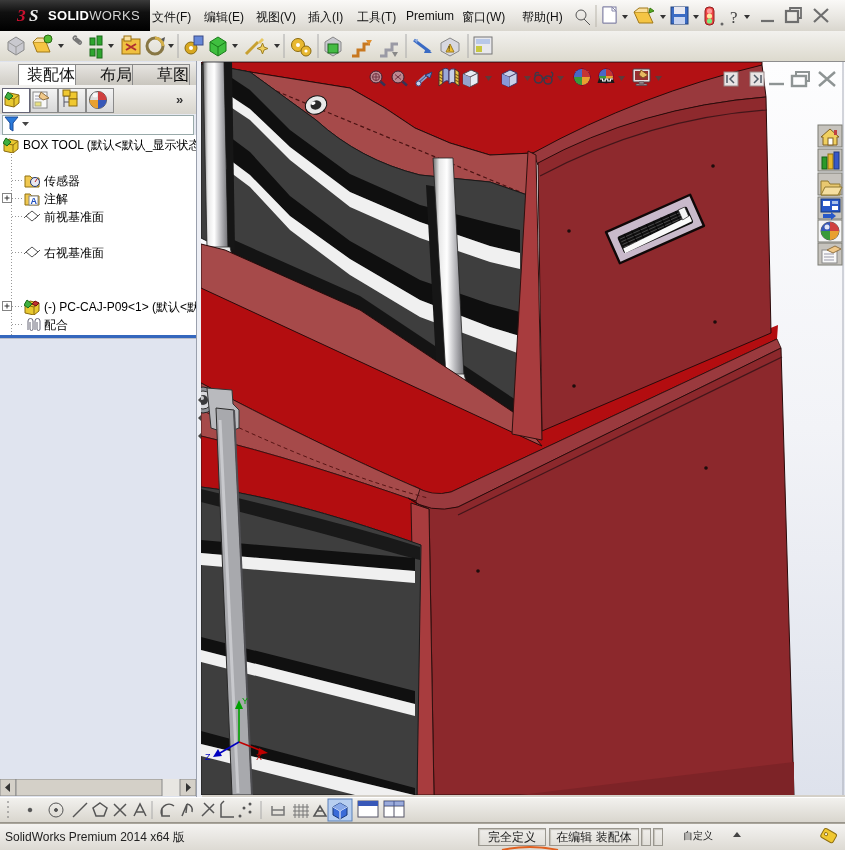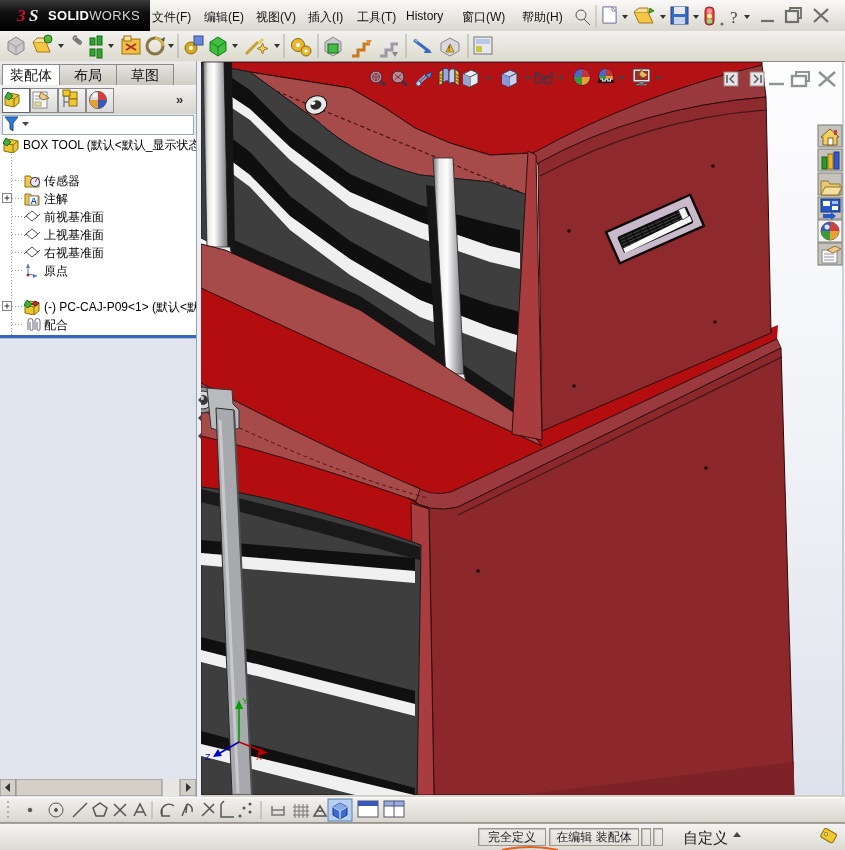--- a/index.html
+++ b/index.html
@@ -5,21 +5,21 @@
 body{width:845px;height:850px;overflow:hidden;font-family:"Liberation Sans",sans-serif;position:relative;background:#D4D0C8;}
 .abs{position:absolute;}
 #titlebar{left:0;top:0;width:845px;height:31px;background:linear-gradient(#FAF9F7,#E9E7E2 55%,#D9D6CE);border-bottom:1px solid #B9B5AB;}
 #logo{left:0;top:0;width:150px;height:31px;background:linear-gradient(#3a3a3a,#101010 40%,#000);}
 .menu{font-size:12px;color:#111;position:absolute;top:9px;}
 #statusbar{left:0;top:823px;width:845px;height:27px;background:linear-gradient(#F4F3F1,#DCD9D2);border-top:1px solid #A9A59B;font-size:12px;color:#222;}
 .sbox{position:absolute;top:4px;height:16px;border:1px solid #9a978f;box-shadow:inset 1px 1px 1px #c2bfb7;font-size:12px;color:#222;text-align:center;line-height:16px;background:transparent;}
 #toolbar2{left:0;top:31px;width:845px;height:30px;background:linear-gradient(#F2F1EE,#DDDACE);border-bottom:1px solid #8E8E8E;}
 #panel{left:0;top:61px;width:196px;height:736px;background:#DFE3EE;}
 #tabs{left:0;top:1px;width:196px;height:23px;background:linear-gradient(#EDECEA,#D0CDC5);border-bottom:1px solid #9a9a9a;}
-.tab{position:absolute;top:2px;height:20px;border:1px solid #8a8a8a;border-bottom:none;font-size:14px;text-align:center;line-height:20px;color:#111;}
+.tab{position:absolute;top:2px;height:20px;border:1px solid #8a8a8a;border-bottom:none;font-size:16px;text-align:right;line-height:20px;color:#111;margin-left:16px;}
 #iconrow{left:0;top:24px;width:196px;height:29px;background:linear-gradient(#F2F1EF,#D8D5CD);border-bottom:1px solid #aaa;}
 .pbtn{position:absolute;top:3px;width:26px;height:23px;border:1px solid #8a8a8a;background:linear-gradient(#f4f4f4,#d8d8d8);}
 #filterrow{left:0;top:53px;width:196px;height:21px;background:#E6E9F1;}
 #tree{left:0;top:74px;width:196px;height:200px;background:#fff;font-size:12px;color:#000;}
 .trow{position:absolute;left:0;width:196px;height:18px;white-space:nowrap;}
 .trow span.txt{position:absolute;top:2px;font-size:12px;}
 #treeblue{left:0;top:274px;width:196px;height:3px;background:#3467BD;}
 #treerest{left:0;top:277px;width:196px;height:441px;background:#E0E4EF;border-top:1px solid #b9bdc9;}
 #hscroll{left:0;top:718px;width:196px;height:17px;background:#ECEAE6;}
 #splitter{left:196px;top:61px;width:5px;height:736px;background:#EDEFF5;border-left:1px solid #9aa0ad;}
@@ -32,21 +32,21 @@
 <text x="17" y="21" font-size="17" font-weight="bold" font-style="italic" font-family="Liberation Serif" fill="#C8102E">З</text>
 <text x="29" y="21" font-size="17" font-weight="bold" font-style="italic" font-family="Liberation Serif" fill="#F0F0F0">S</text>
 <text x="48" y="20" font-size="13" font-weight="bold" fill="#fff" font-family="Liberation Sans" letter-spacing="0.3">SOLID<tspan fill="#d4d4d4" font-weight="normal">WORKS</tspan></text>
 </svg>
 </div>
 <div class="menu" style="left:152px;">文件(F)</div>
 <div class="menu" style="left:204px;">编辑(E)</div>
 <div class="menu" style="left:256px;">视图(V)</div>
 <div class="menu" style="left:308px;">插入(I)</div>
 <div class="menu" style="left:357px;">工具(T)</div>
-<div class="menu" style="left:406px;">History</div>
+<div class="menu" style="left:406px;">Premium</div>
 <div class="menu" style="left:462px;">窗口(W)</div>
 <div class="menu" style="left:522px;">帮助(H)</div>
 <svg class="abs" style="left:570px;top:2px;" width="275" height="28">
 <g stroke="#555" fill="none">
       <circle cx="11" cy="13" r="5"></circle>
       <path d="M14 17 L20 23"></path>
     </g>
 <line x1="26" y1="3" x2="26" y2="25" stroke="#b9b5ab"></line>
 <g>
       <rect x="33" y="5" width="13" height="16" fill="#fff" stroke="#7a7aa0"></rect>
@@ -255,50 +255,29 @@
       <div class="trow" style="top:72px">
         <div style="position:absolute;left:12px;top:9px;width:10px;height:1px;background-image:repeating-linear-gradient(90deg,#999 0 1px,transparent 1px 3px);"></div>
         <svg style="position:absolute;left:24px;top:1px" width="17" height="17">
           <g>
             <path d="M2 8 L8 3 L14 8 L8 13 Z" fill="none" stroke="#555"></path>
             <path d="M0 10 L5 5 M11 11 L16 6" stroke="#555"></path>
           </g>
         </svg>
         <span class="txt" style="left:44px">前视基准面</span>
       </div>
-      <div class="trow" style="top:90px">
-        <div style="position:absolute;left:12px;top:9px;width:10px;height:1px;background-image:repeating-linear-gradient(90deg,#999 0 1px,transparent 1px 3px);"></div>
-        <svg style="position:absolute;left:24px;top:1px" width="17" height="17">
-          <g>
-            <path d="M2 8 L8 3 L14 8 L8 13 Z" fill="none" stroke="#555"></path>
-            <path d="M0 10 L5 5 M11 11 L16 6" stroke="#555"></path>
-          </g>
-        </svg>
-        <span class="txt" style="left:44px">上视基准面</span>
-      </div>
       <div class="trow" style="top:108px">
         <div style="position:absolute;left:12px;top:9px;width:10px;height:1px;background-image:repeating-linear-gradient(90deg,#999 0 1px,transparent 1px 3px);"></div>
         <svg style="position:absolute;left:24px;top:1px" width="17" height="17">
           <g>
             <path d="M2 8 L8 3 L14 8 L8 13 Z" fill="none" stroke="#555"></path>
             <path d="M0 10 L5 5 M11 11 L16 6" stroke="#555"></path>
           </g>
         </svg>
         <span class="txt" style="left:44px">右视基准面</span>
-      </div>
-      <div class="trow" style="top:126px">
-        <div style="position:absolute;left:12px;top:9px;width:10px;height:1px;background-image:repeating-linear-gradient(90deg,#999 0 1px,transparent 1px 3px);"></div>
-        <svg style="position:absolute;left:24px;top:1px" width="17" height="17">
-          <g stroke="#4878D8" fill="none">
-            <path d="M4 2 l0 10 M4 12 l9 2"></path>
-            <path d="M4 2 l-2 4 4 0 z M13 14 l-4 -2 0 4 z" fill="#4878D8" stroke="none"></path>
-            <circle cx="4" cy="13" r="1.5" fill="#C02020" stroke="none"></circle>
-          </g>
-        </svg>
-        <span class="txt" style="left:44px">原点</span>
       </div>
       <div class="trow" style="top:162px">
         <div style="position:absolute;left:12px;top:9px;width:10px;height:1px;background-image:repeating-linear-gradient(90deg,#999 0 1px,transparent 1px 3px);"></div>
         <svg style="position:absolute;left:2px;top:4px" width="10" height="10">
           <rect x="0.5" y="0.5" width="9" height="9" fill="#fff" stroke="#848484"></rect>
           <path d="M2.5 5 l5 0 M5 2.5 l0 5" stroke="#333"></path>
         </svg>
         <svg style="position:absolute;left:24px;top:1px" width="17" height="17">
           <g transform="translate(0,1)">
             <path d="M1 6 l5 -4 9 2 0 8 -5 4 -9 -2 z" fill="#E8C830" stroke="#8a6a10"></path>
@@ -662,25 +641,26 @@
         <rect x="0" y="0" width="20" height="16" fill="#fff" stroke="#556"></rect>
         <rect x="0" y="0" width="20" height="5" fill="#3858B8"></rect>
       </g>
 <g transform="translate(384,3)">
         <rect x="0" y="0" width="20" height="16" fill="#fff" stroke="#556"></rect>
         <path d="M0 5 l20 0 M10 0 l0 16" stroke="#556"></path>
         <rect x="0" y="0" width="20" height="5" fill="#3858B8" opacity=".5"></rect>
       </g>
 </svg></div>
 <div class="abs" id="statusbar">
+ <div class="abs" style="left:5px;top:5px;font-size:12px;">SolidWorks Premium 2014 x64 版</div>
  <div class="sbox" style="left:478px;width:66px;">完全定义</div>
  <div class="sbox" style="left:549px;width:88px;">在编辑 装配体</div>
  <div class="sbox" style="left:641px;width:8px;"></div>
  <div class="sbox" style="left:653px;width:8px;"></div>
- <div class="abs" style="left:683px;top:5px;font-size:15px;font-family:Liberation Serif, serif;">自定义</div>
+ <div class="abs" style="left:683px;top:5px;font-size:10px;font-family:Liberation Serif, serif;">自定义</div>
  <div class="abs" style="left:733px;top:8px;width:0;height:0;border-left:4px solid transparent;border-right:4px solid transparent;border-bottom:5px solid #444;"></div>
  <svg class="abs" style="left:500px;top:22px;" width="60" height="5">
       <path d="M2 4 Q30 -2 58 4" stroke="#E06020" stroke-width="2" fill="none"></path>
     </svg>
  <svg class="abs" style="left:818px;top:3px;" width="22" height="20">
       <g transform="rotate(30 11 10)">
         <rect x="3" y="4" width="14" height="10" rx="2" fill="#F0C830" stroke="#907010"></rect>
         <circle cx="7" cy="9" r="1.5" fill="#fff" stroke="#907010"></circle>
       </g>
     </svg>

